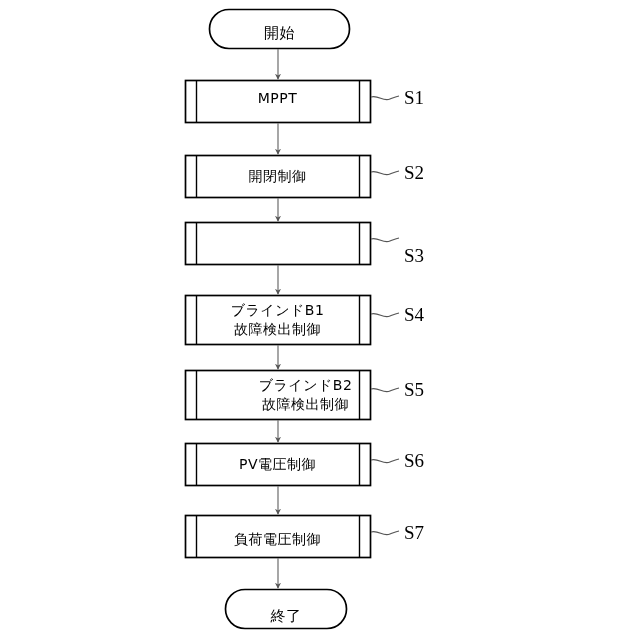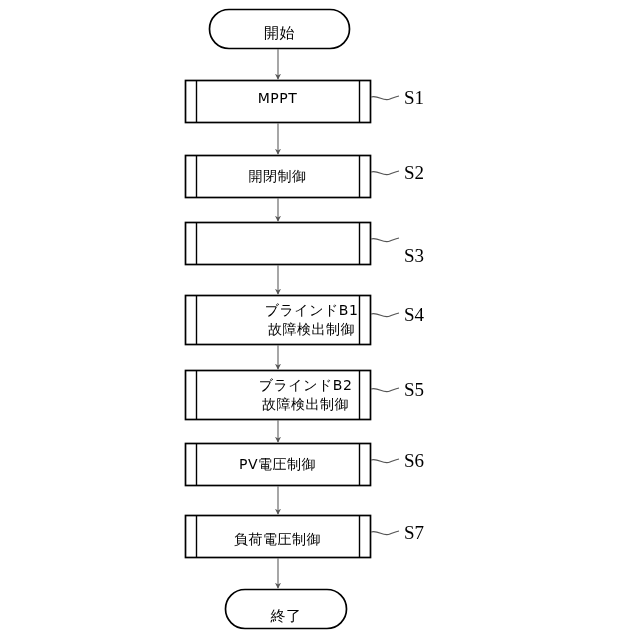--- a/index.html
+++ b/index.html
@@ -149,21 +149,21 @@
     <span>開閉制御</span>
   </div>
   <div class="step-label" style="left:404px; top:165px;">
     <span>S2</span>
   </div>
 
   <div class="step-label" style="left:404px; top:248px;">
     <span>S3</span>
   </div>
 
-  <div class="node-text" style="left:196px; top:295px; width:163px; height:50px;margin-left:34px;">
+  <div class="node-text" style="left:196px; top:295px; width:163px; height:50px;">
     <span>ブラインドB1</span>
     <span>故障検出制御</span>
   </div>
   <div class="step-label" style="left:404px; top:307px;">
     <span>S4</span>
   </div>
 
   <div class="node-text" style="left:196px; top:370px; width:163px; height:50px;padding-left:28px;">
     <span>ブラインドB2</span>
     <span>故障検出制御</span>

